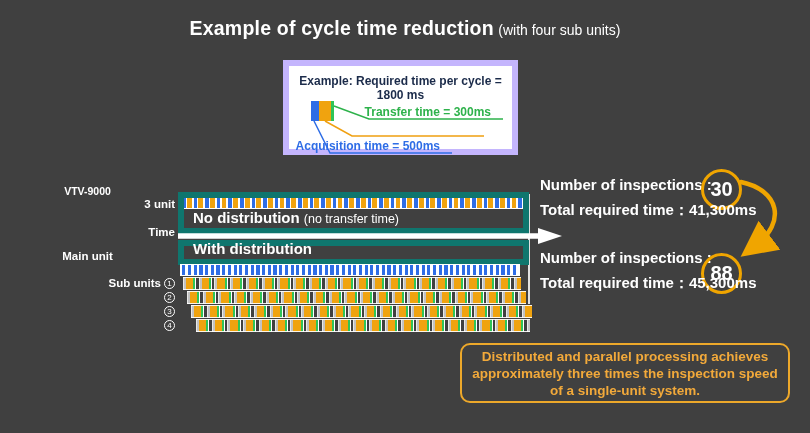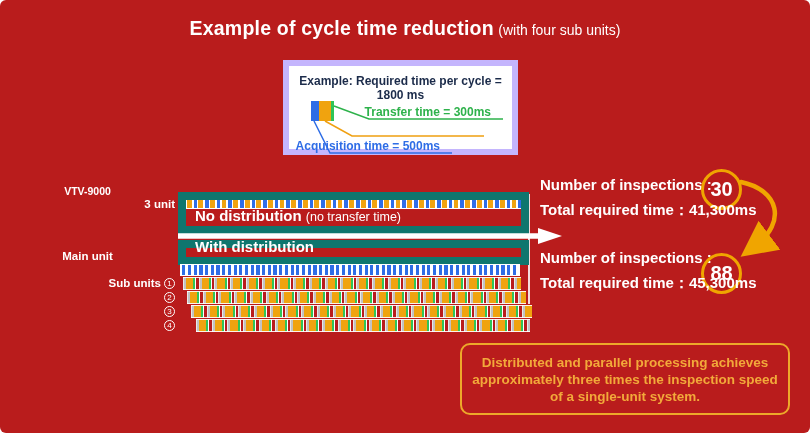--- a/index.html
+++ b/index.html
@@ -1,18 +1,18 @@
 <!DOCTYPE html>
 <html><head>
 <meta charset="utf-8">
 <style>
   * { margin:0; padding:0; box-sizing:border-box; }
   html,body { width:810px; height:433px; }
   body { font-family:"Liberation Sans", sans-serif; }
-  .stage { position:relative; width:810px; height:433px; background:#b91c1c; overflow:hidden;border-radius:6px; }
+  .stage { position:relative; width:810px; height:433px; background:#404040; overflow:hidden; }
 
   
   .title { position:absolute; top:17px; left:0; width:810px; text-align:center; color:#fff; }
   .title .main { font-size:19.5px; font-weight:bold; letter-spacing:.2px; }
   .title .sub { font-size:14px; font-weight:normal; }
 
   
   .legend { position:absolute; left:283px; top:60px; width:235px; height:95px; background:#fff; border:6px solid #c4b5fd; }
   .legend .heading { position:absolute; top:8px; left:0; width:100%; text-align:center; font-size:12px; font-weight:bold; color:#1b2b4a; }
   .legend svg { position:absolute; left:0; top:0; }
@@ -28,21 +28,21 @@
   .lab-time { top:226px; }
   .lab-main { top:250px;text-align:center; }
   .lab-sub1 { top:277px; line-height:13px; }
   .lab-sub2 { top:291px; line-height:13px; }
   .lab-sub3 { top:305px; line-height:13px; }
   .lab-sub4 { top:319px; line-height:13px; }
   .circ-num { display:inline-flex; align-items:center; justify-content:center; width:11px; height:11px; border:1px solid #fff; border-radius:50%; font-size:8px; font-weight:normal; margin-left:3px; vertical-align:1px; }
 
   
   .vguide { position:absolute; left:528px; top:194px; width:2px; height:110px; background:rgba(255,255,255,.85); }
-  .frame { position:absolute; left:178px; width:351px; border:8px solid #0f766e; color:#fff; }
+  .frame { position:absolute; left:178px; width:351px; border:6px solid #0f766e; color:#fff; }
   .frame-no { top:192px; height:42px; }
   .frame-with { top:240px; height:25px; }
   .frame .cap { position:absolute; left:9px; bottom:2px; font-size:15px; font-weight:bold; white-space:nowrap; }
   .frame .cap .note { font-size:12.5px; font-weight:normal; }
 
   
   .strip { position:absolute; }
   .strip-single { left:180px; top:194px; width:347px; height:15px; border:1px solid #fff; background:#fff
     repeating-linear-gradient(90deg,#ffffff 0px,#ffffff 1px,#2e6de6 1px,#2e6de6 4.6px,#ffffff 4.6px,#ffffff 5.8px,#f0a30f 5.8px,#f0a30f 10.6px,#ffffff 10.6px,#ffffff 11.6px); }
   .strip-main { left:180px; top:264px; width:340px; height:12px; border:1px solid #fff; background:#fff
@@ -58,21 +58,21 @@
 
   
   .res-line { position:absolute; left:540px; color:#fff; font-size:15px; font-weight:bold; white-space:nowrap; }
   .r1a { top:176px; } .r1b { top:201px; } .r2a { top:249px; } .r2b { top:274px; }
   .res-circle { position:absolute; left:701px; width:41px; height:41px; border:3.5px solid #f0a500; border-radius:50%;
     display:flex; align-items:center; justify-content:center; color:#fff; font-size:20px; font-weight:bold; }
   .c1 { top:169px; } .c2 { top:241px;margin-top:12px; }
   .curve-arrow { position:absolute; left:733px; top:164px; }
 
   
-  .callout { position:absolute; left:460px; top:343px; width:330px; height:72px; border:2.5px solid #eda82a; border-radius:10px;
+  .callout { position:absolute; left:460px; top:343px; width:330px; height:60px; border:2.5px solid #eda82a; border-radius:10px;
     display:flex; flex-direction:column; align-items:center; justify-content:center; }
   .callout .cline { color:#f2a93a; font-size:13.5px; font-weight:bold; line-height:17px; white-space:nowrap; }
 </style>
 </head>
 <body>
 
 <div class="stage">
 
   <div class="title">
     <span class="main">Example of cycle time reduction</span>
@@ -88,20 +88,21 @@
       <polyline points="45,40 80,53 214,53" fill="none" stroke="#2eb24b" stroke-width="1.5"></polyline>
       <polyline points="36,55 63,70 195,70" fill="none" stroke="#f0a011" stroke-width="1.5"></polyline>
       <polyline points="25,55 41,87 163,87" fill="none" stroke="#2e6de6" stroke-width="1.5"></polyline>
     </svg>
     <div class="lg-label lg-transfer">Transfer time = 300ms</div>
     <div class="lg-label lg-acquisition">Acquisition time = 500ms</div>
   </div>
 
   <div class="rowlab lab-vtv">VTV-9000</div>
   <div class="rowlab lab-unit">3 unit</div>
+  <div class="rowlab lab-time">Time</div>
   <div class="rowlab lab-main">Main unit</div>
   <div class="rowlab lab-sub1">
     <span>Sub units</span><span class="circ-num">1</span>
   </div>
   <div class="rowlab lab-sub2"><span class="circ-num">2</span></div>
   <div class="rowlab lab-sub3"><span class="circ-num">3</span></div>
   <div class="rowlab lab-sub4"><span class="circ-num">4</span></div>
 
   <div class="vguide"></div>
 

